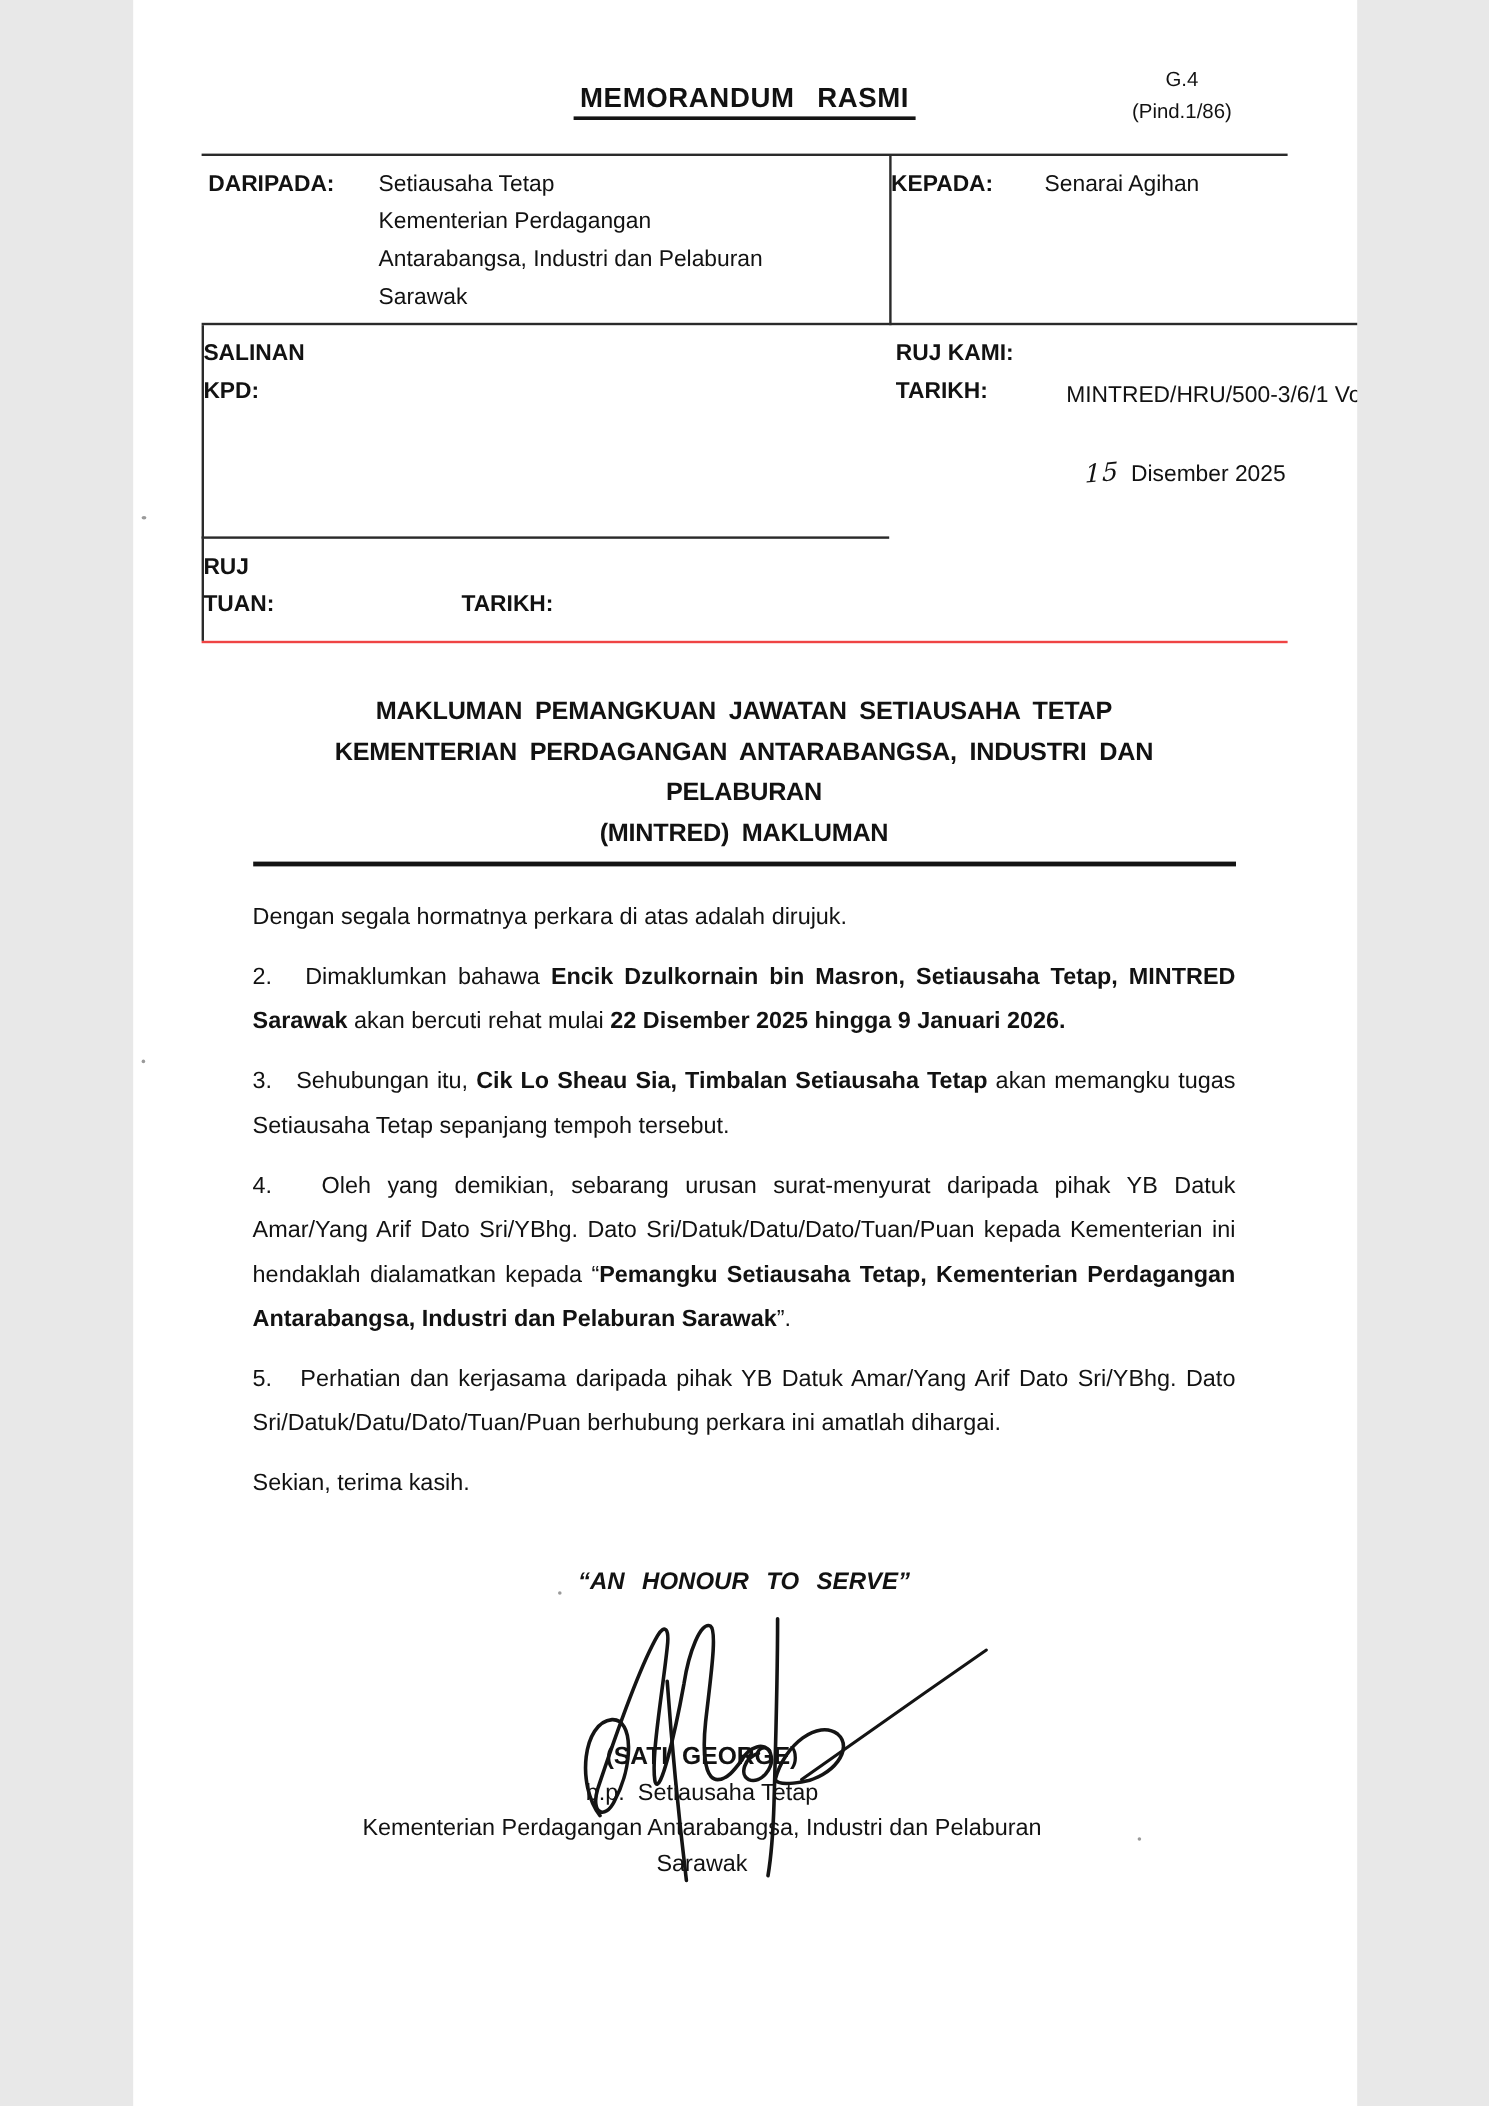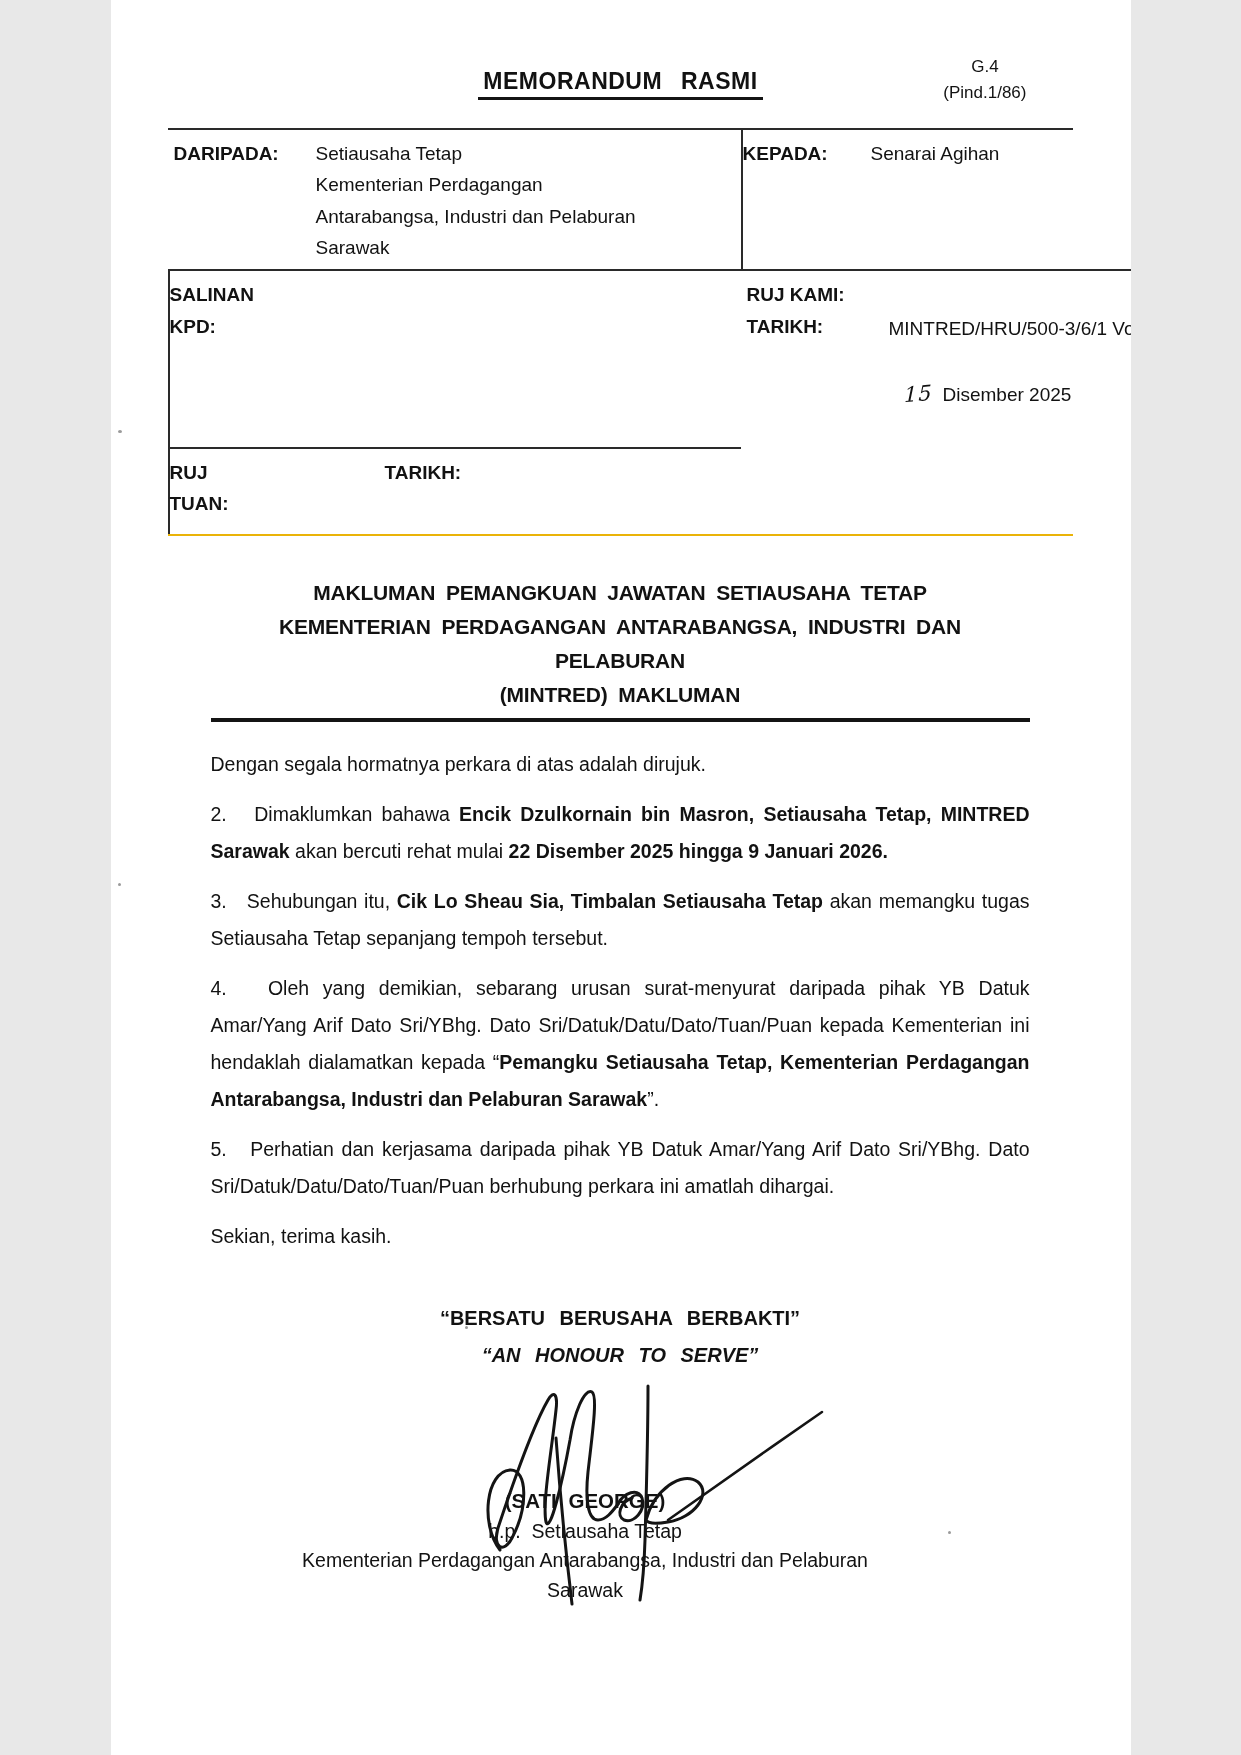--- a/index.html
+++ b/index.html
@@ -12,33 +12,33 @@
   .corner { position:absolute; top:54px; right:104px; text-align:center;
             font-size:17px; line-height:1.55; }
   
   .title { margin:68px 0 0; text-align:center; }
   .title span { display:inline-block; font-size:23px; font-weight:bold;
                 letter-spacing:.5px; word-spacing:12px;
                 border-bottom:3px solid #141414; padding:0 5px 2px; }
   
   .memo-table { margin:28px 58px 0 57px; display:grid;
                 grid-template-columns:573px 553px;
-                border-top:2px solid #2a2a2a; border-bottom:2px solid #eab308;
+                border-top:2px solid #2a2a2a; border-bottom:2px solid #ef4444;
                 font-size:19px; line-height:1.65; }
   .cell { padding:8px 6px 6px 6px; box-sizing:border-box; }
   .cell.r { border-left:2px solid #2a2a2a; padding-left:0; }
   .row1 { min-height:126px; border-bottom:2px solid #2a2a2a; }
   .row2 { min-height:83px;  border-bottom:2px solid #2a2a2a; }
   .row3 { min-height:85px; }
   .pair { display:flex; align-items:flex-start; }
   .lbl { font-weight:bold; flex-shrink:0; white-space:pre-line; }
   .pair .lbl { width:142px; }
   .cell.r .pair .lbl { width:128px; }
   .val { white-space:pre-line; }
-  .ruj-right { display:flex; }
+  .ruj-right { display:flex;align-items:flex-end; }
   .ruj-right .lbl1 { width:215px; }
   .hand { display:inline-block; font-family:"DejaVu Serif", serif;
           font-style:italic; font-size:21px; letter-spacing:1px;
           transform:rotate(-5deg) skewX(-6deg); margin:0 5px; }
   .date-line { padding-left:10px; }
   
   .content { margin:0 101px 0 100px; }
   .subject { margin-top:40px; text-align:center; font-weight:bold;
              font-size:21px; line-height:1.62; letter-spacing:-.2px;
              word-spacing:5px; border-bottom:4px solid #141414;
@@ -128,21 +128,20 @@
     </div>
 
     <p class="para first">Dengan segala hormatnya perkara di atas adalah dirujuk.</p>
     <p class="para"><span>2.&nbsp;&nbsp;&nbsp;Dimaklumkan bahawa </span><span class="b">Encik Dzulkornain bin Masron, Setiausaha Tetap, MINTRED Sarawak</span><span> akan bercuti rehat mulai </span><span class="b">22 Disember 2025 hingga 9 Januari 2026.</span></p>
     <p class="para"><span>3.&nbsp;&nbsp;&nbsp;Sehubungan itu, </span><span class="b">Cik Lo Sheau Sia, Timbalan Setiausaha Tetap</span><span> akan memangku tugas Setiausaha Tetap sepanjang tempoh tersebut.</span></p>
     <p class="para"><span>4.&nbsp;&nbsp;&nbsp;Oleh yang demikian, sebarang urusan surat-menyurat daripada pihak YB Datuk Amar/Yang Arif Dato Sri/YBhg. Dato Sri/Datuk/Datu/Dato/Tuan/Puan kepada Kementerian ini hendaklah dialamatkan kepada “</span><span class="b">Pemangku Setiausaha Tetap, Kementerian Perdagangan Antarabangsa, Industri dan Pelaburan Sarawak</span><span>”.</span></p>
     <p class="para"><span>5.&nbsp;&nbsp;&nbsp;Perhatian dan kerjasama daripada pihak YB Datuk Amar/Yang Arif Dato Sri/YBhg. Dato Sri/Datuk/Datu/Dato/Tuan/Puan berhubung perkara ini amatlah dihargai.</span></p>
     <p class="para">Sekian, terima kasih.</p>
 
     <div class="slogans">
-      <div class="slogan-my">“BERSATU BERUSAHA BERBAKTI”</div>
       <div class="slogan-en">“AN HONOUR TO SERVE”</div>
     </div>
 
     <div class="sig">
       <svg class="sig-scrawl" width="360" height="230" viewBox="0 0 360 230" fill="none" stroke="#141414" stroke-width="3" stroke-linecap="round">
         <path d="M30,168 C10,142 16,90 40,88 C58,87 58,126 42,156 C34,172 22,166 28,146 C42,104 64,42 78,18 C84,8 88,12 86,28 C82,66 72,122 76,140 C80,152 92,102 100,58 C104,32 114,6 122,10 C128,14 122,54 118,90 C115,118 118,138 128,138 C136,138 142,130 148,122"></path>
         <path d="M148,122 C154,110 168,106 172,116 C176,128 164,142 154,138 C146,134 150,120 162,116"></path>
         <path d="M178,4 C178,56 176,122 175,158 C174,190 172,206 170,218"></path>
         <path d="M86,56 C90,112 96,172 102,222"></path>
         <path d="M176,138 C184,108 212,88 228,100 C242,112 224,136 198,140 C186,142 178,142 176,138"></path>

